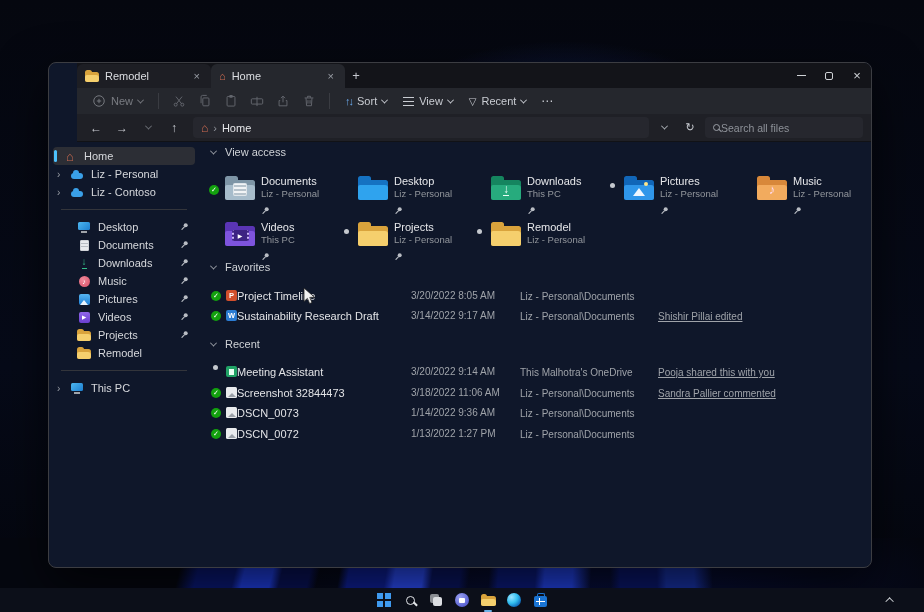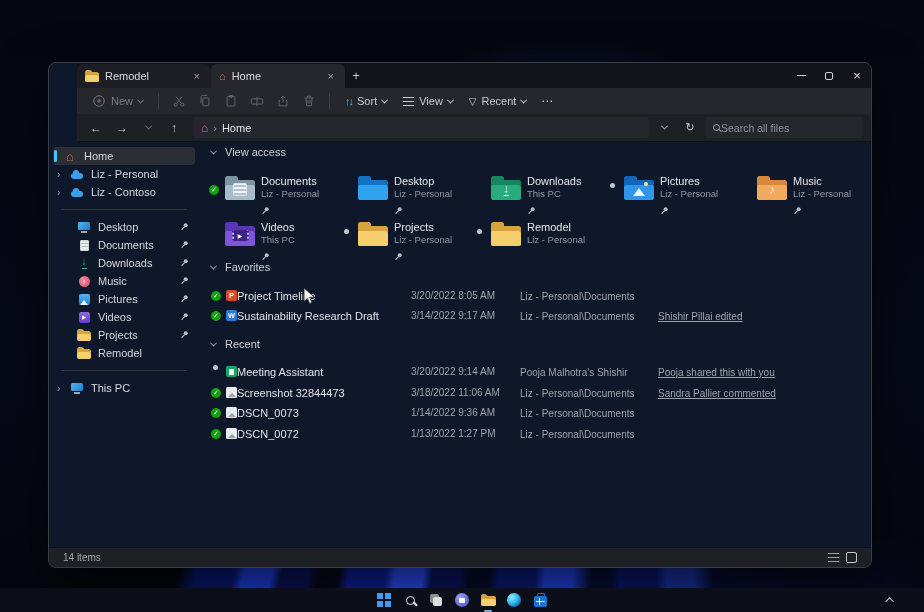--- a/index.html
+++ b/index.html
@@ -572,21 +572,21 @@
         <span>Recent</span>
       </div>
 
       <div class="frow" style="top:219px">
         <span class="rstat"><span class="cloudg"></span></span>
         <span class="ric appic grn">
             <i></i>
           </span>
         <span class="rname">Meeting Assistant</span>
         <span class="rdate">3/20/2022 9:14 AM</span>
-        <span class="rloc">Pooja Malhotra's Shishir</span>
+        <span class="rloc">This Malhotra's OneDrive</span>
         <span class="ract">Pooja shared this with you</span>
       </div>
       <div class="frow" style="top:240px">
         <span class="rstat">
             <span class="chk">✓</span>
           </span>
         <span class="ric imgf"></span>
         <span class="rname">Screenshot 32844473</span>
         <span class="rdate">3/18/2022 11:06 AM</span>
         <span class="rloc">Liz - Personal\Documents</span>
@@ -606,27 +606,20 @@
             <span class="chk">✓</span>
           </span>
         <span class="ric imgf"></span>
         <span class="rname">DSCN_0072</span>
         <span class="rdate">1/13/2022 1:27 PM</span>
         <span class="rloc">Liz - Personal\Documents</span>
       </div>
     </div>
   </div>
 
-  <div class="statusbar">
-    <span>14 items</span>
-    <div class="sb-views">
-      <span class="vic1"></span>
-      <span class="vic2"></span>
-    </div>
-  </div>
 </div>
 
 <div class="taskbar">
   <div class="tk">
       <span class="winlogo">
         <i></i>
         <i></i>
         <i></i>
         <i></i>
       </span>

